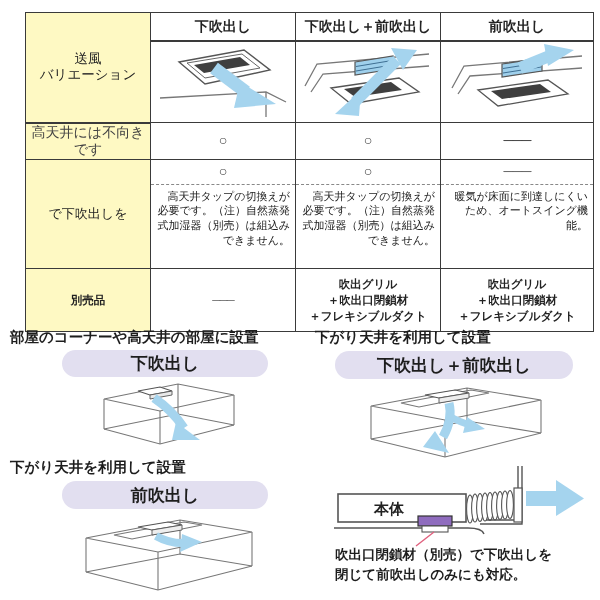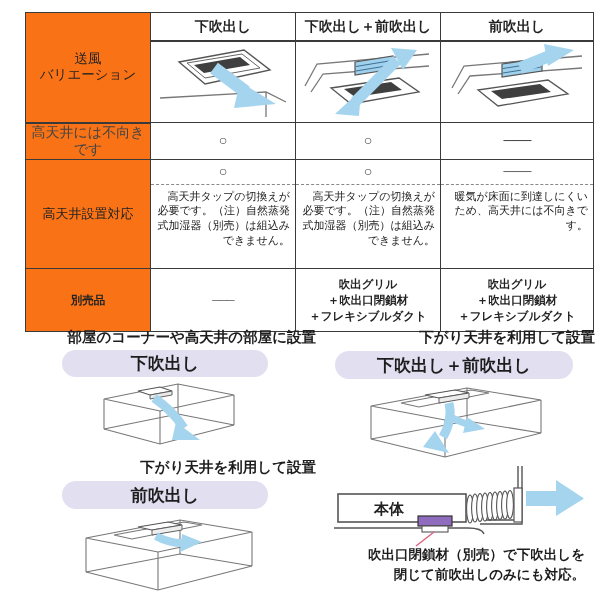--- a/index.html
+++ b/index.html
@@ -3,39 +3,39 @@
 <meta charset="utf-8">
 <style>
   html,body{margin:0;padding:0;background:#fff;}
   #page{position:relative;width:600px;height:600px;background:#fff;overflow:hidden;
         font-family:"Liberation Sans","DejaVu Sans",sans-serif;color:#222;}
   
   table.spec{position:absolute;left:25px;top:12px;border-collapse:collapse;table-layout:fixed;
              border:1.5px solid #3a3a3a;}
   table.spec td{border:1px solid #3a3a3a;padding:0;text-align:center;vertical-align:middle;
                 font-size:13px;line-height:1.25;}
-  td.labelcell{background:#f97316;font-size:13px;}
+  td.labelcell{background:#fef9c3;font-size:13px;}
   td.labelcell.two{white-space:pre-line;}
   tr.hdr td{font-weight:bold;font-size:14px;height:27px;border-bottom-width:2px;}
   tr.airflow td{height:80px;}
   tr.autoswing td{height:23px;font-size:14px;color:#444;}
   tr.highceiling td{height:108px;}
   tr.optional td{height:62px;font-size:11.5px;white-space:pre-line;line-height:1.4;font-weight:bold;}
   .hc-wrap{display:flex;flex-direction:column;height:108px;}
   .hc-mark{height:24px;flex:0 0 24px;border-bottom:1.5px dashed #888;display:flex;
            align-items:center;justify-content:center;font-size:14px;color:#444;}
   .hc-note{flex:1;font-size:11px;line-height:1.34;text-align:right;padding:4px 5px 0 6px;
            color:#222;}
   .dashval{color:#666;letter-spacing:-1px;}
   
-  .sec-title{position:absolute;font-size:14.5px;font-weight:bold;text-align:right;color:#1d1d1d;}
+  .sec-title{position:absolute;font-size:14.5px;font-weight:bold;text-align:left;color:#1d1d1d;}
   .pill{position:absolute;background:#e2dff0;border-radius:14px;display:flex;align-items:center;
         justify-content:center;font-weight:bold;font-size:17px;color:#1d1d1d;}
   .caption{position:absolute;font-size:13.5px;font-weight:bold;line-height:1.5;color:#1d1d1d;
-           white-space:pre-line;text-align:right;}
+           white-space:pre-line;}
   svg{position:absolute;overflow:visible;}
   svg text{font-family:"Liberation Sans","DejaVu Sans",sans-serif;}
 </style>
 </head>
 <body>
 
 <div id="page">
 
   <table class="spec">
     <colgroup>
@@ -95,37 +95,37 @@
         </svg>
       </td>
     </tr>
     <tr class="autoswing">
       <td class="labelcell">高天井には不向きです</td>
       <td>○</td>
       <td>○</td>
       <td class="dashval">───</td>
     </tr>
     <tr class="highceiling">
-      <td class="labelcell">高天井設置対応</td>
+      <td class="labelcell">で下吹出しを</td>
       <td>
         <div class="hc-wrap">
           <div class="hc-mark">○</div>
           <div class="hc-note">高天井タップの切換えが必要です。（注）自然蒸発式加湿器（別売）は組込みできません。</div>
         </div>
       </td>
       <td>
         <div class="hc-wrap">
           <div class="hc-mark">○</div>
           <div class="hc-note">高天井タップの切換えが必要です。（注）自然蒸発式加湿器（別売）は組込みできません。</div>
         </div>
       </td>
       <td>
         <div class="hc-wrap">
           <div class="hc-mark dashval">───</div>
-          <div class="hc-note">暖気が床面に到達しにくいため、高天井には不向きです。</div>
+          <div class="hc-note">暖気が床面に到達しにくいため、オートスイング機能。</div>
         </div>
       </td>
     </tr>
     <tr class="optional">
       <td class="labelcell">別売品</td>
       <td class="dashval">───</td>
       <td>吹出グリル
 ＋吹出口閉鎖材
 ＋フレキシブルダクト</td>
       <td>吹出グリル

